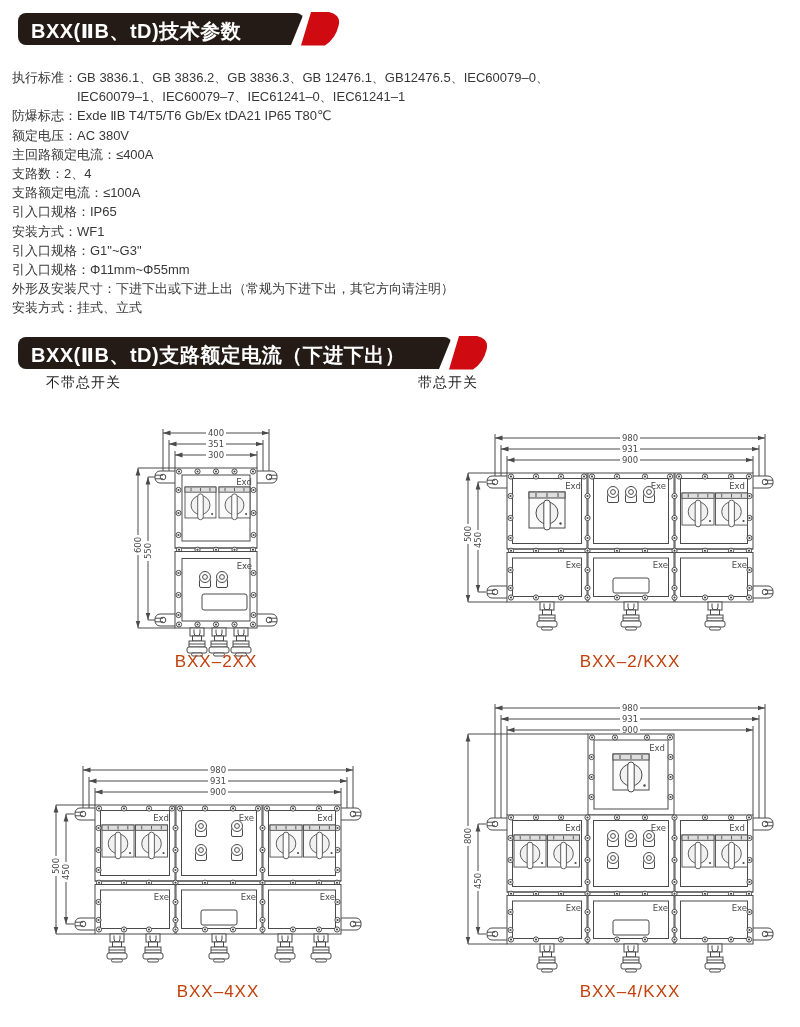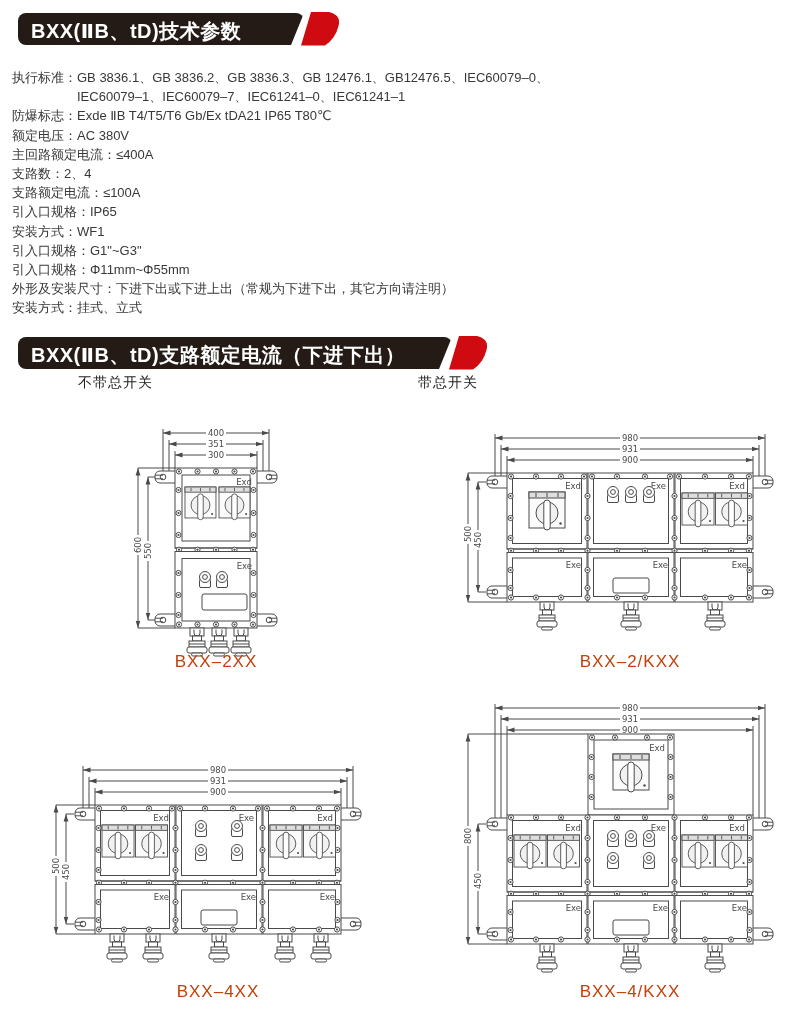--- a/index.html
+++ b/index.html
@@ -104,21 +104,21 @@
 
   <div class="banner" style="left:18px;top:337px;width:434px;">
     <div class="banner-black">
       <span>BXX(ⅡB、tD)支路额定电流（下进下出）</span>
     </div>
     <svg class="banner-red" width="42" height="34">
       <path d="M13 0 L31 0 Q43.5 3 40.5 14 Q37.5 26.5 27 33.5 L3 33.5 Z" fill="#cf0a10"></path>
     </svg>
   </div>
 
-  <div class="col-label" style="left:78px;top:374px;">不带总开关</div>
+  <div class="col-label" style="left:46px;top:374px;">不带总开关</div>
   <div class="col-label" style="left:418px;top:374px;">带总开关</div>
 
   <svg class="drawing" style="left:125px;top:425px;" width="190" height="235" viewBox="0 0 190 235">
 
     <g>
       <line class="ln" x1="38" y1="4" x2="38" y2="50"></line>
         <line class="ln" x1="144" y1="4" x2="144" y2="50"></line>
       <line class="ln" x1="38" y1="8" x2="144" y2="8" marker-start="url(#mA)" marker-end="url(#mA)"></line>
       <rect class="dimbg" x="81" y="3.8" width="20" height="8.4"></rect>
         <text class="dim" x="91" y="11">400</text>

